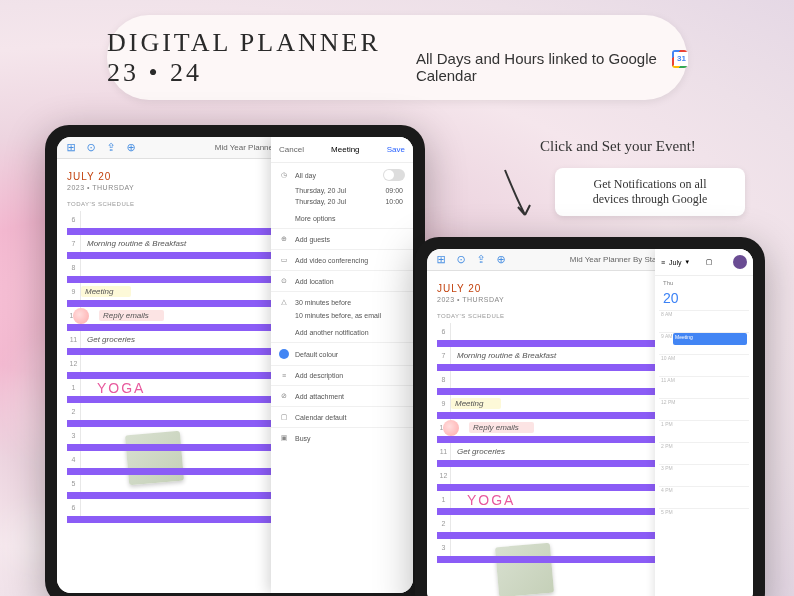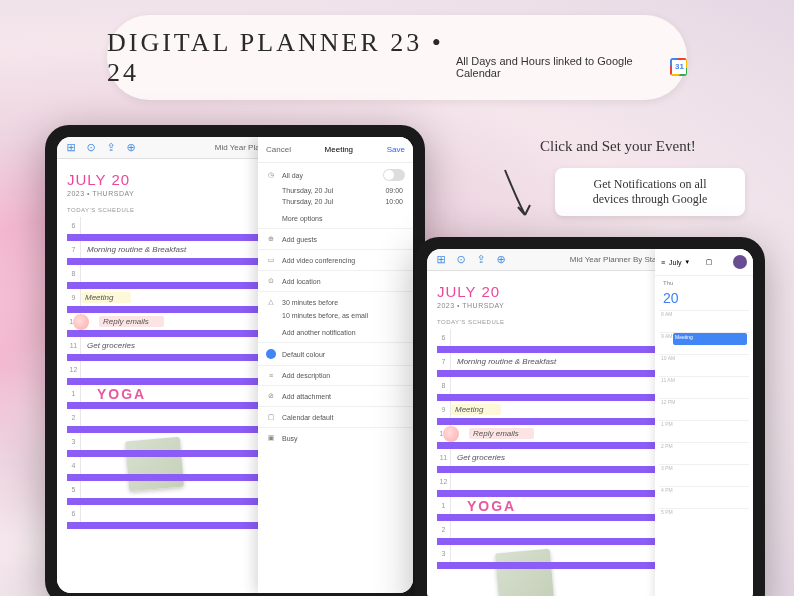--- a/index.html
+++ b/index.html
@@ -3,54 +3,54 @@
 <meta charset="utf-8">
 <style>
 *{box-sizing:border-box;margin:0;padding:0;font-family:-apple-system,BlinkMacSystemFont,'Segoe UI',Arial,sans-serif}
 body{width:794px;height:596px;overflow:hidden;position:relative;background:radial-gradient(ellipse at 15% 50%,#f8c5d8 0%,#f3b8d0 20%,#edd5e0 40%,#f5e6ec 60%,#ede0e8 80%,#e5d8e5 100%)}
 .bokeh{position:absolute;border-radius:50%;background:rgba(255,255,255,0.25);filter:blur(15px)}
 .b1{width:120px;height:120px;top:340px;left:10px}
 .b2{width:80px;height:80px;top:430px;left:50px}
 .b3{width:60px;height:60px;top:510px;left:5px}
 .title-box{position:absolute;top:15px;left:107px;width:580px;height:85px;background:#fdf7f7;border-radius:42px;display:flex;align-items:center;justify-content:center;box-shadow:0 2px 8px rgba(0,0,0,0.08)}
 .main-title{font-size:26px;letter-spacing:3px;color:#2a2a2a;font-weight:400;font-family:Georgia,serif}
-.subtitle{font-size:11px;color:#333;margin-top:18px;display:flex;align-items:center;gap:8px}
+.subtitle{font-size:15px;color:#333;margin-top:18px;display:flex;align-items:flex-start;gap:8px}
 .gcal-icon{width:18px;height:18px;background:linear-gradient(135deg,#4285f4 25%,#ea4335 25%,#ea4335 50%,#fbbc05 50%,#fbbc05 75%,#34a853 75%);border-radius:3px;position:relative}
 .gcal-icon::after{content:"31";position:absolute;top:2px;left:2px;width:14px;height:14px;background:#fff;font-size:8px;display:flex;align-items:center;justify-content:center;color:#4285f4;font-weight:bold}
 .callout{position:absolute;font-size:15px;color:#333;font-family:Georgia,serif}
 .callout-1{top:138px;left:540px}
 .callout-2{top:168px;left:555px;width:190px;height:48px;background:#fff;border-radius:8px;display:flex;align-items:center;justify-content:center;text-align:center;font-size:12px;padding:6px 24px;box-shadow:0 2px 6px rgba(0,0,0,0.1)}
 .arrow{position:absolute;top:165px;left:500px;width:40px;height:60px}
 .arrow svg{width:100%;height:100%}
 .tablet{position:absolute;background:#1a1a1a;border-radius:24px;padding:12px;box-shadow:0 10px 40px rgba(0,0,0,0.3)}
 .tablet-1{top:125px;left:45px;width:380px;height:480px}
 .tablet-2{top:237px;left:415px;width:350px;height:380px}
 .screen{width:100%;height:100%;background:#fff;border-radius:14px;overflow:hidden;position:relative}
 .toolbar{height:22px;background:#f8f8f8;display:flex;align-items:center;padding:0 8px;gap:8px;border-bottom:1px solid #e0e0e0}
 .tb-icon{width:12px;height:12px;display:flex;align-items:center;justify-content:center;color:#4a90e2;font-size:11px}
 .tb-title{flex:1;text-align:center;font-size:8px;color:#666}
 .planner-body{display:flex;height:calc(100% - 22px)}
 .planner-main{flex:1;padding:12px 10px;background:#fff}
-.date-hdr{font-size:15px;font-weight:500;letter-spacing:1px;color:#ec4899}
+.date-hdr{font-size:10px;font-weight:500;letter-spacing:1px;color:#c2410c}
 .date-sub{font-size:7px;color:#888;margin-top:2px;letter-spacing:0.5px}
 .sched-label{font-size:6px;color:#999;margin-top:10px;letter-spacing:0.5px}
 .sched-rows{margin-top:4px}
 .sched-row{display:flex;align-items:center;border-bottom:7px solid #8b5cf6;height:24px;position:relative}
 .hour{width:14px;font-size:7px;color:#999;text-align:center;border-right:1px solid #e8e8e8;height:100%;display:flex;align-items:center;justify-content:center}
 .task{font-size:8px;color:#555;padding-left:6px;font-style:italic}
 .hl-yellow{background:#fdf9d8;width:50px;padding:1px 4px;border-radius:2px}
 .hl-pink{background:#fce4e4;width:65px;padding:1px 4px;border-radius:2px}
-.yoga{position:absolute;left:30px;font-size:14px;font-weight:bold;color:#e85a9e;letter-spacing:2px;font-family:Impact,sans-serif;text-shadow:1px 1px 0 #fff}
+.yoga{position:absolute;left:30px;font-size:14px;font-weight:normal;color:#e85a9e;letter-spacing:2px;font-family:Impact,sans-serif;text-shadow:1px 1px 0 #fff}
 .sticker{position:absolute;width:40px;height:45px;background:linear-gradient(135deg,#f0d5c8,#e8c5b5);border-radius:3px;transform:rotate(8deg);box-shadow:0 2px 4px rgba(0,0,0,0.2)}
 .sticker-1{top:46px;right:-5px}
 .sticker-2{top:222px;left:60px;width:55px;height:50px;transform:rotate(-5deg);background:linear-gradient(135deg,#d8e0d0,#c5d0b8)}
 .face{position:absolute;width:16px;height:16px;border-radius:50%;background:radial-gradient(circle at 40% 40%,#fdd,#faa);left:6px}
 .side-col{width:42px;background:#fafafa;border-left:1px solid #eee;padding:6px 3px;font-size:5px;color:#aaa}
 .side-item{margin-bottom:6px;border-bottom:1px solid #eee;padding-bottom:4px}
-.modal{position:absolute;top:0;right:0;width:155px;height:100%;background:#fff;box-shadow:-4px 0 12px rgba(0,0,0,0.15);font-size:8px}
+.modal{position:absolute;top:0;right:0;width:142px;height:100%;background:#fff;box-shadow:-4px 0 12px rgba(0,0,0,0.15);font-size:8px}
 .modal-hdr{display:flex;justify-content:space-between;padding:8px;border-bottom:1px solid #eee}
 .m-cancel{color:#666}
 .m-title{font-weight:500}
 .m-save{color:#2962ff;font-weight:400}
 .m-row{display:flex;align-items:center;padding:6px 8px;gap:6px;font-size:7px;color:#555}
 .m-icon{width:10px;color:#888;text-align:center}
 .m-row.sep{border-bottom:1px solid #f0f0f0}
 .m-sub{padding-left:24px;font-size:7px;color:#555;display:flex;justify-content:space-between;padding-right:10px;padding-bottom:4px}
 .toggle{width:22px;height:12px;background:#ddd;border-radius:6px;margin-left:auto;position:relative}
 .toggle::after{content:"";position:absolute;width:10px;height:10px;background:#fff;border-radius:50%;top:1px;left:1px}

